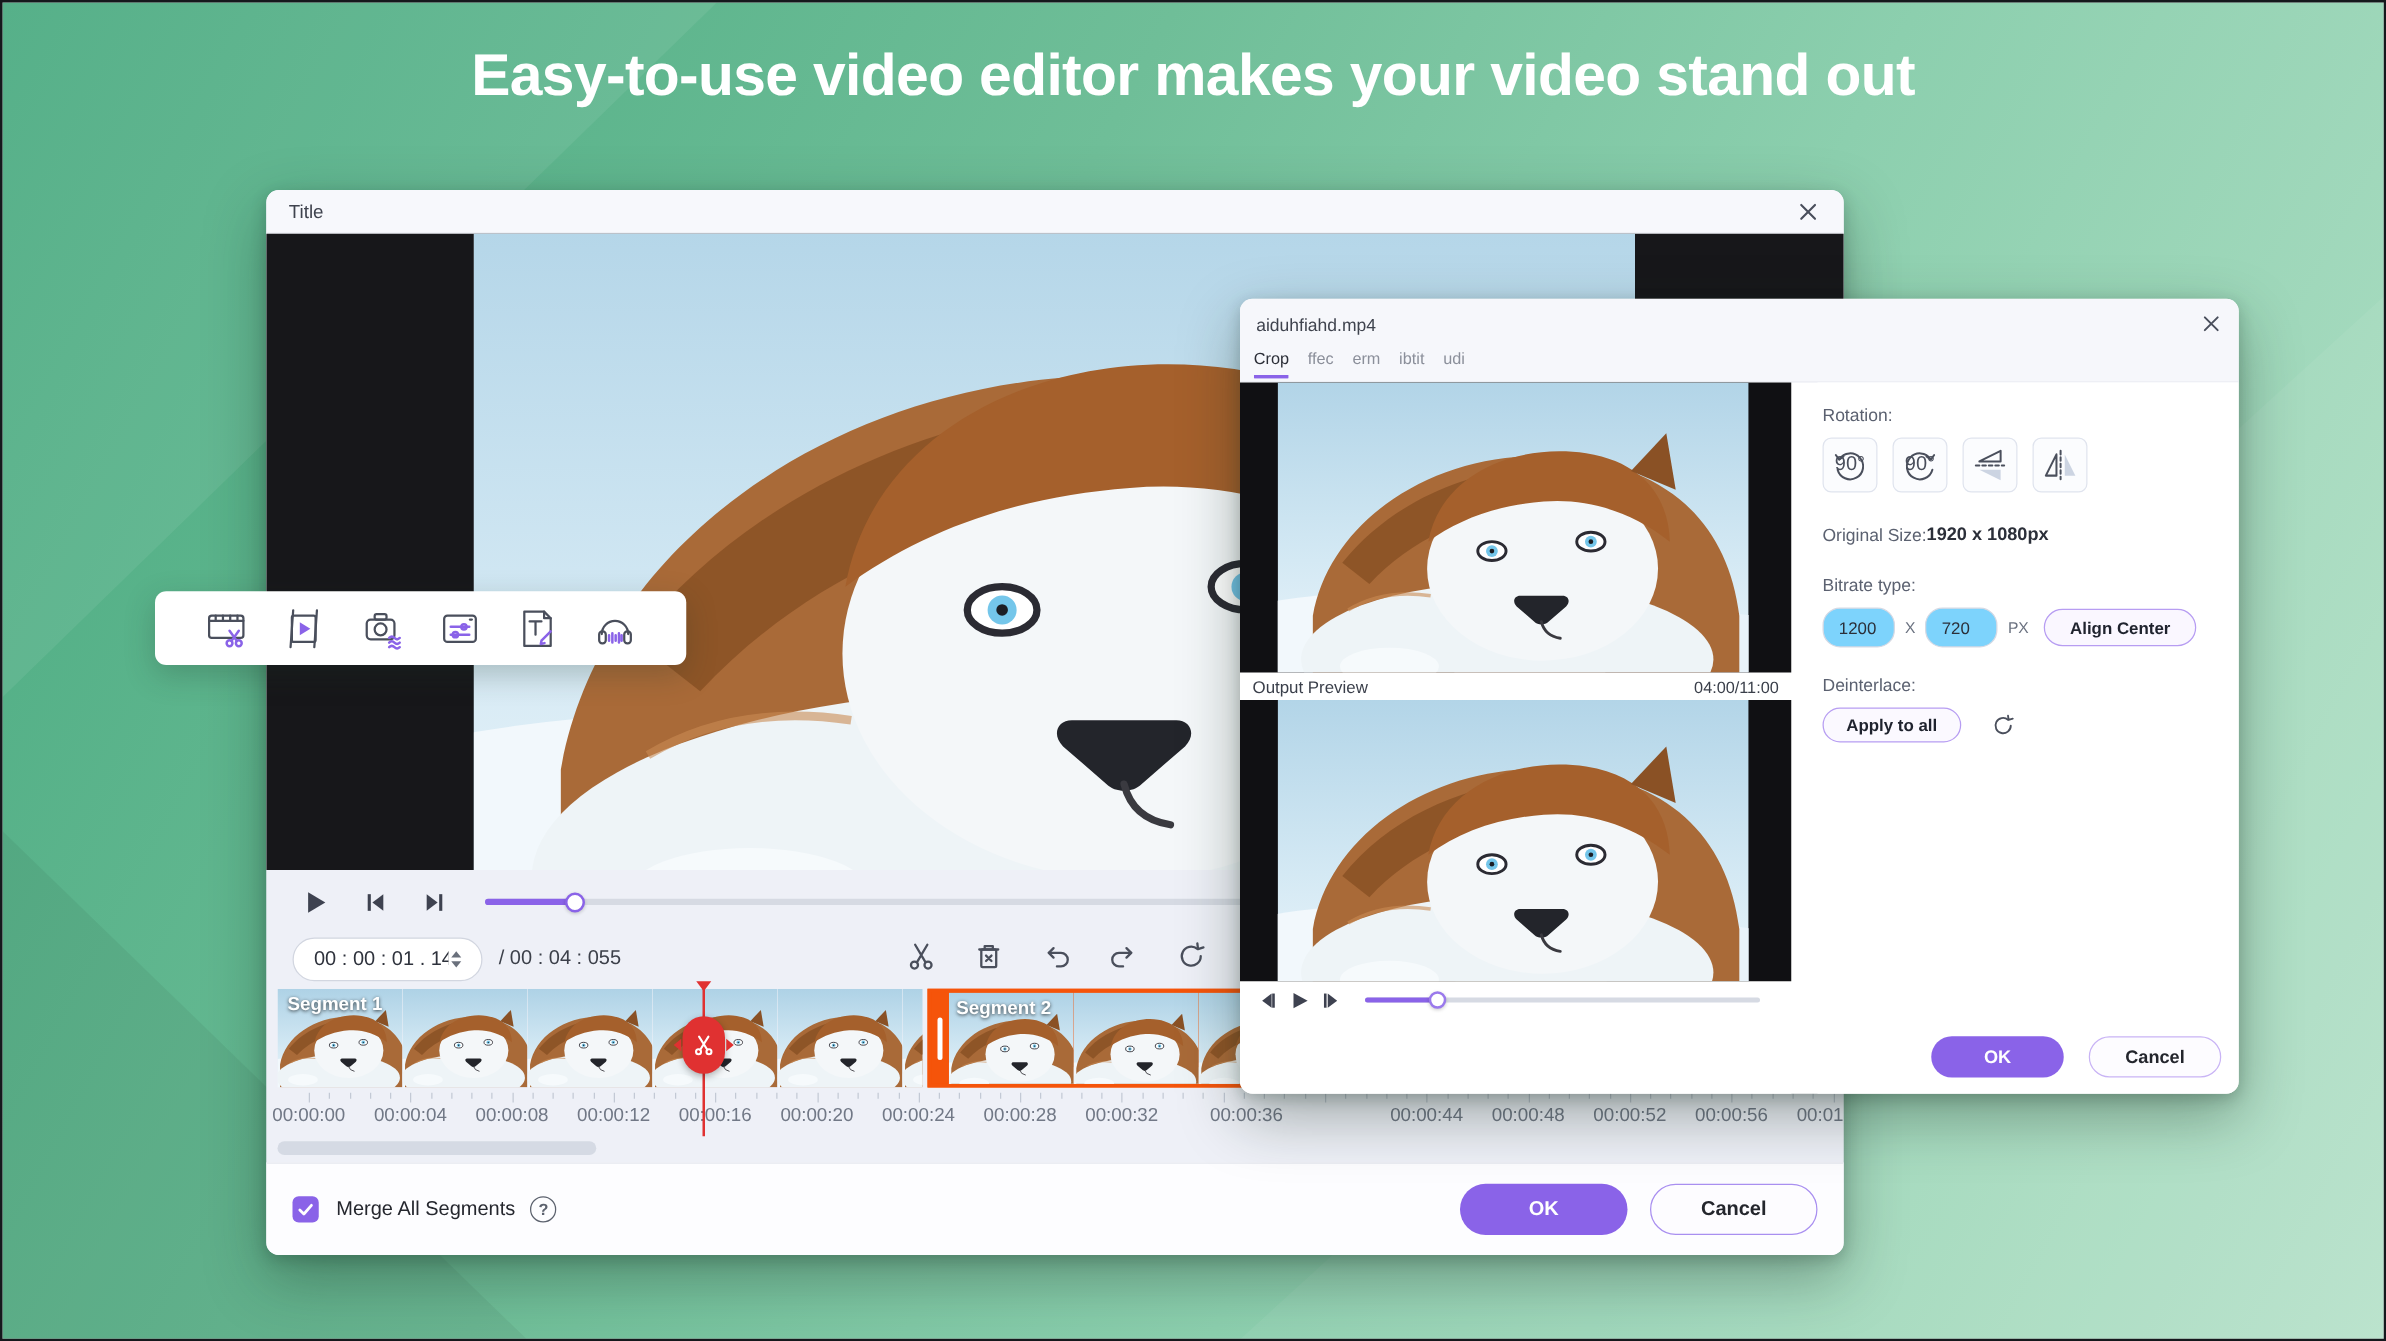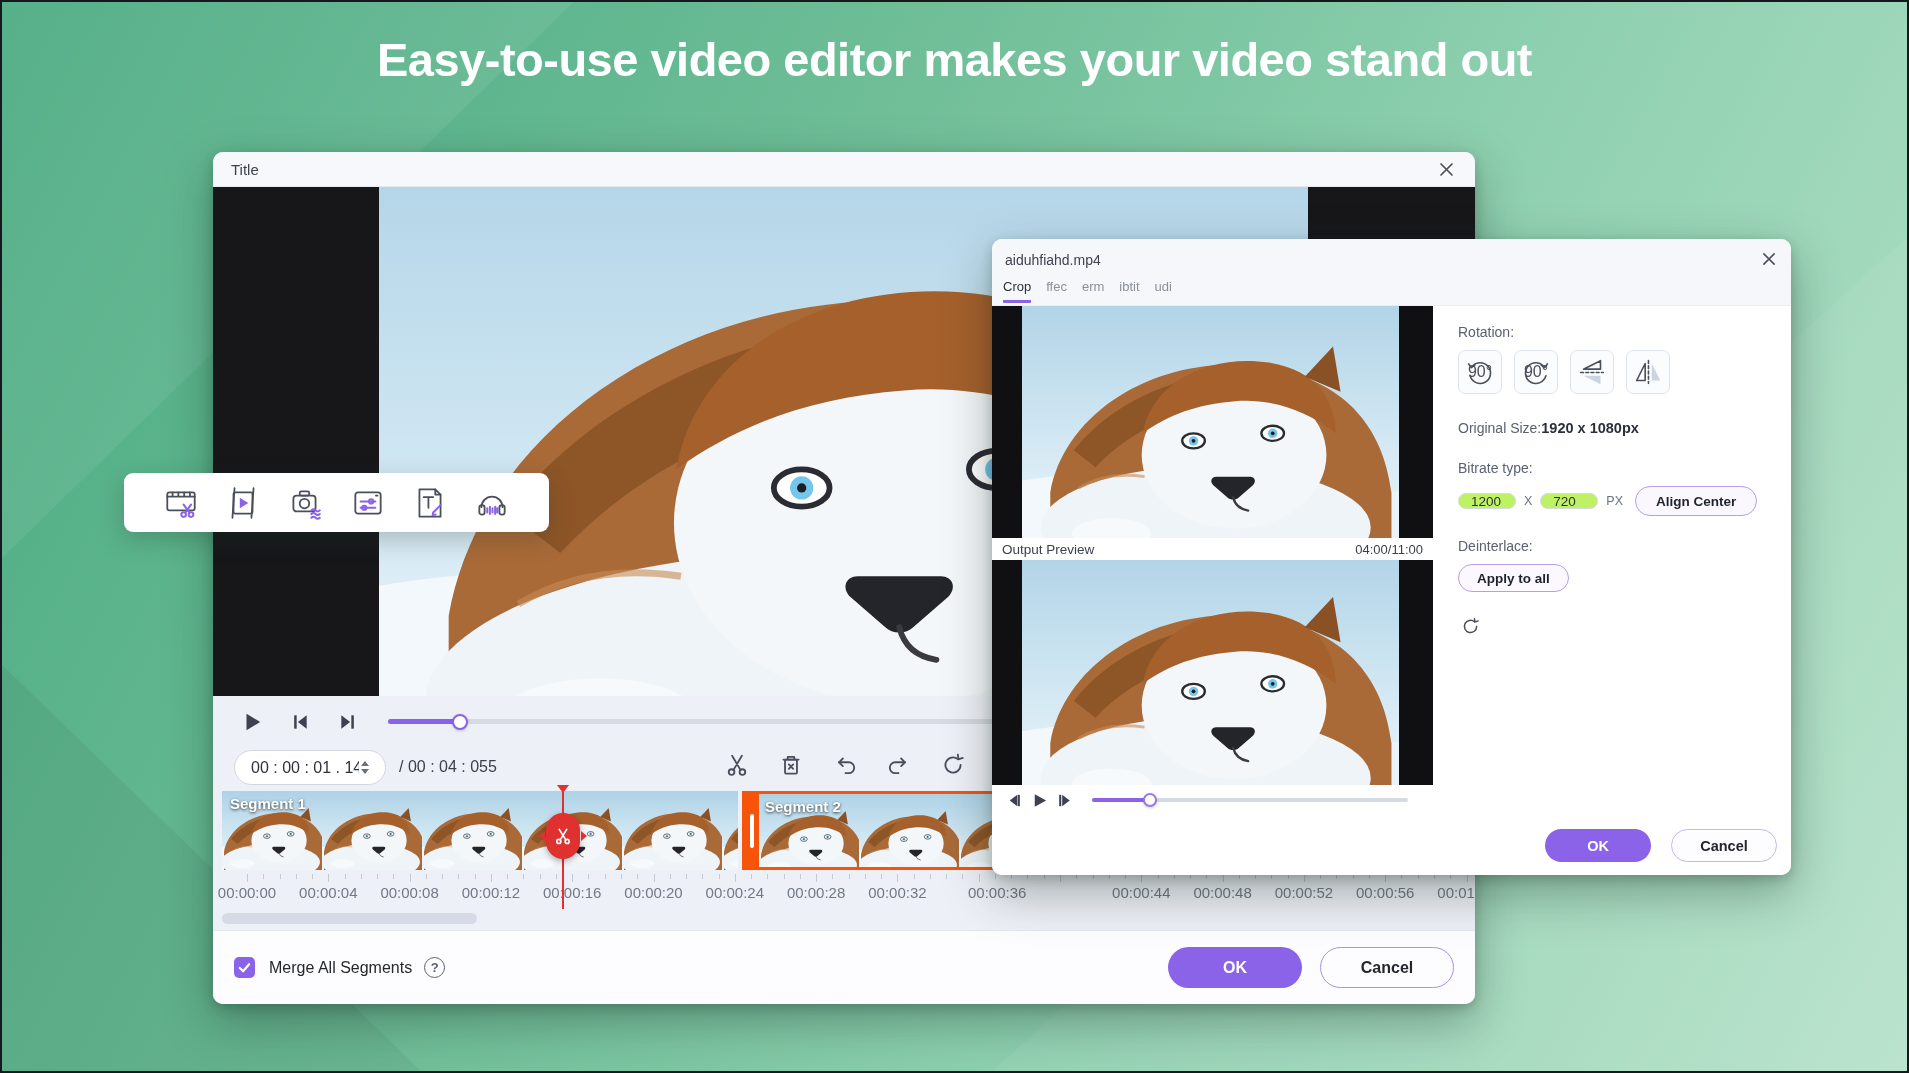--- a/index.html
+++ b/index.html
@@ -137,31 +137,31 @@
   .panel { position:absolute; left:462px; top:67px; width:337px; height:569px; background:#fff; padding:18px 22px 0 4px; }
   .panel-label { font-size:14px; color:#5b6170; margin-bottom:10px; }
   .rot-row { display:flex; gap:12px; margin-bottom:26px; }
   .rot-btn { width:44px; height:44px; border:1px solid #e0e4ee; border-radius:7px; background:#fbfcfe;
     display:flex; align-items:center; justify-content:center; position:relative; cursor:pointer; }
   .rot-btn .deg { position:absolute; font-size:16px; color:#4a4f5c; font-weight:400; }
   .size-row { display:flex; align-items:center; margin-bottom:24px; }
   .size-value { font-size:14.5px; font-weight:700; color:#2b2f39; }
   .size-row .panel-label { margin-bottom:0; }
   .bitrate-row { display:flex; align-items:center; margin-bottom:22px; }
-  .pill-input { width:58px; height:16px; border:1px solid #d5d9e4; border-radius:14px; background:#bef264;
+  .pill-input { width:58px; height:32px; border:1px solid #d5d9e4; border-radius:14px; background:#7dd3fc;
     font-size:13.5px; color:#2b2f39; padding:0 12px; outline:none; font-family:"Liberation Sans",sans-serif; }
   .dim-sep { font-size:12.5px; color:#6b7280; margin:0 8px; }
   .unit { font-size:12.5px; color:#6b7280; margin:0 12px 0 8px; }
   .btn.align-center { height:30px; padding:0 20px; font-size:13.5px; color:#1f232e;
     background:#faf7ff; border:1.5px solid #b79df2; border-radius:16px; }
   .dropdown { width:315px; height:30px; border:1px solid #d5d9e4; border-radius:15px; background:#fff;
     display:flex; align-items:center; padding:0 12px; cursor:pointer; margin-bottom:28px; }
   .dropdown .dd-value { font-size:13.5px; color:#2b2f39; }
   .dropdown svg { margin-left:auto; }
-  .apply-row { display:flex; align-items:flex-start; gap:22px;flex-direction:column; }
+  .apply-row { display:flex; align-items:center; gap:22px; }
   .btn.apply-all { height:28px; padding:0 18px; font-size:13.5px; color:#1f232e;
     background:#fbf9ff; border:1.5px solid #b79df2; border-radius:15px; }
   .ew-actions { position:absolute; right:14px; bottom:13px; display:flex; gap:20px; }
   .ew-actions .btn { width:106px; height:33px; border-radius:17px; font-size:14.5px; }
   .ew-actions .btn.ghost { border-color:#c9b4f5; }
 
   .icon-stroke { stroke:#4a4f5c; fill:none; stroke-width:1.7; stroke-linecap:round; stroke-linejoin:round; }
   .icon-purple { stroke:#8a63e8; fill:none; stroke-width:1.9; stroke-linecap:round; stroke-linejoin:round; }
 </style>
 </head>

